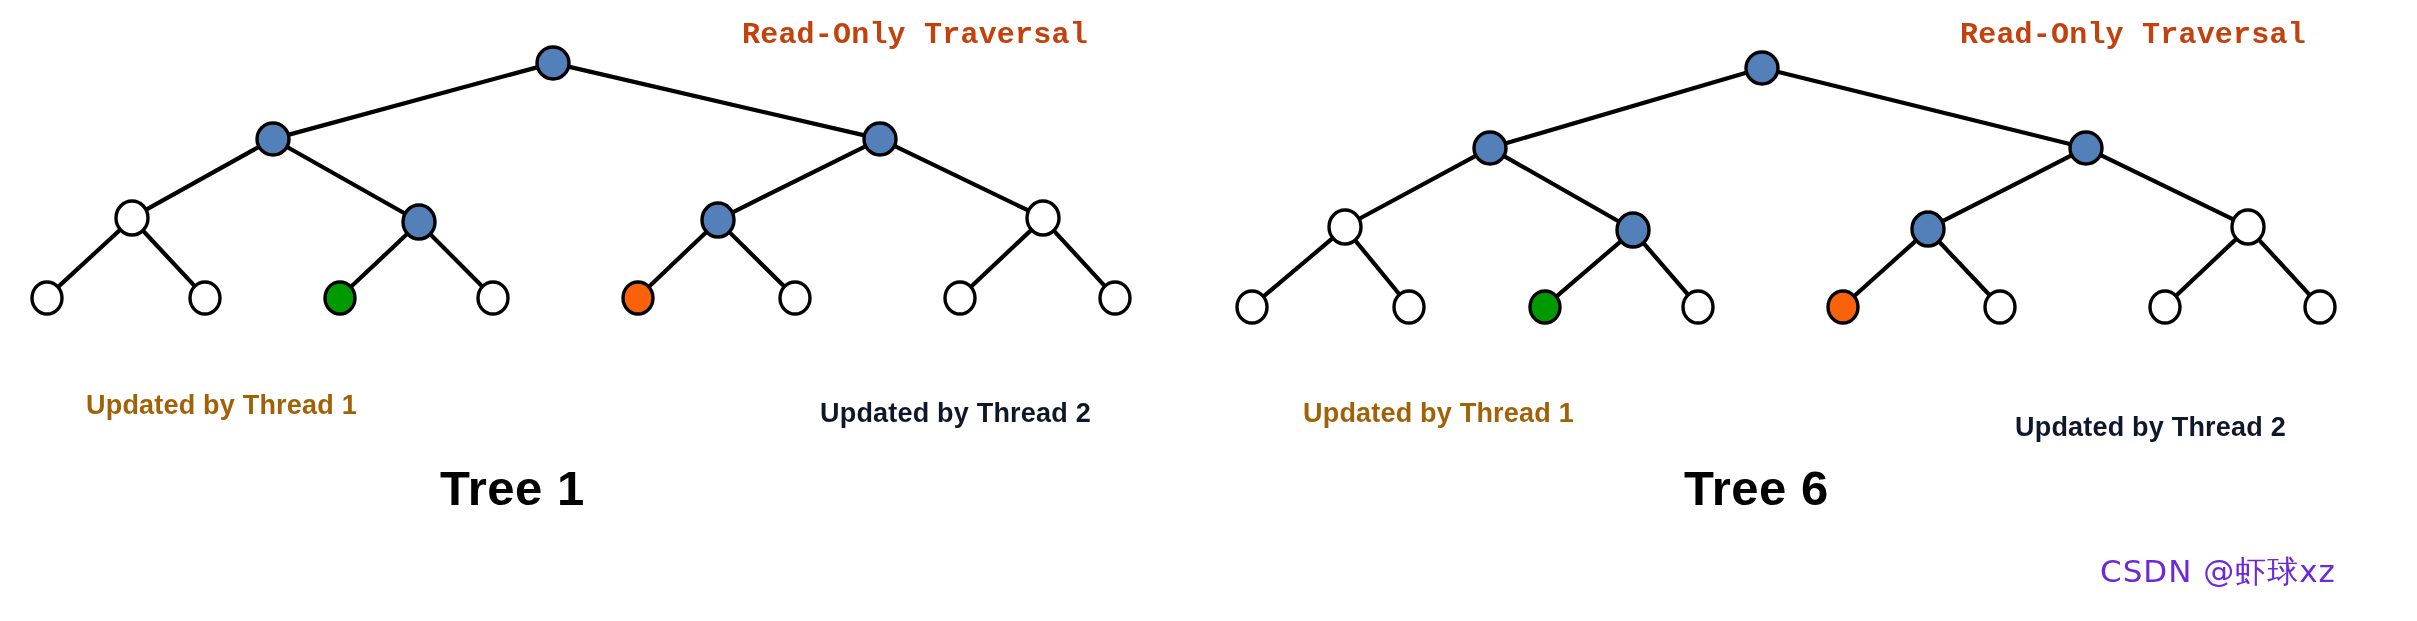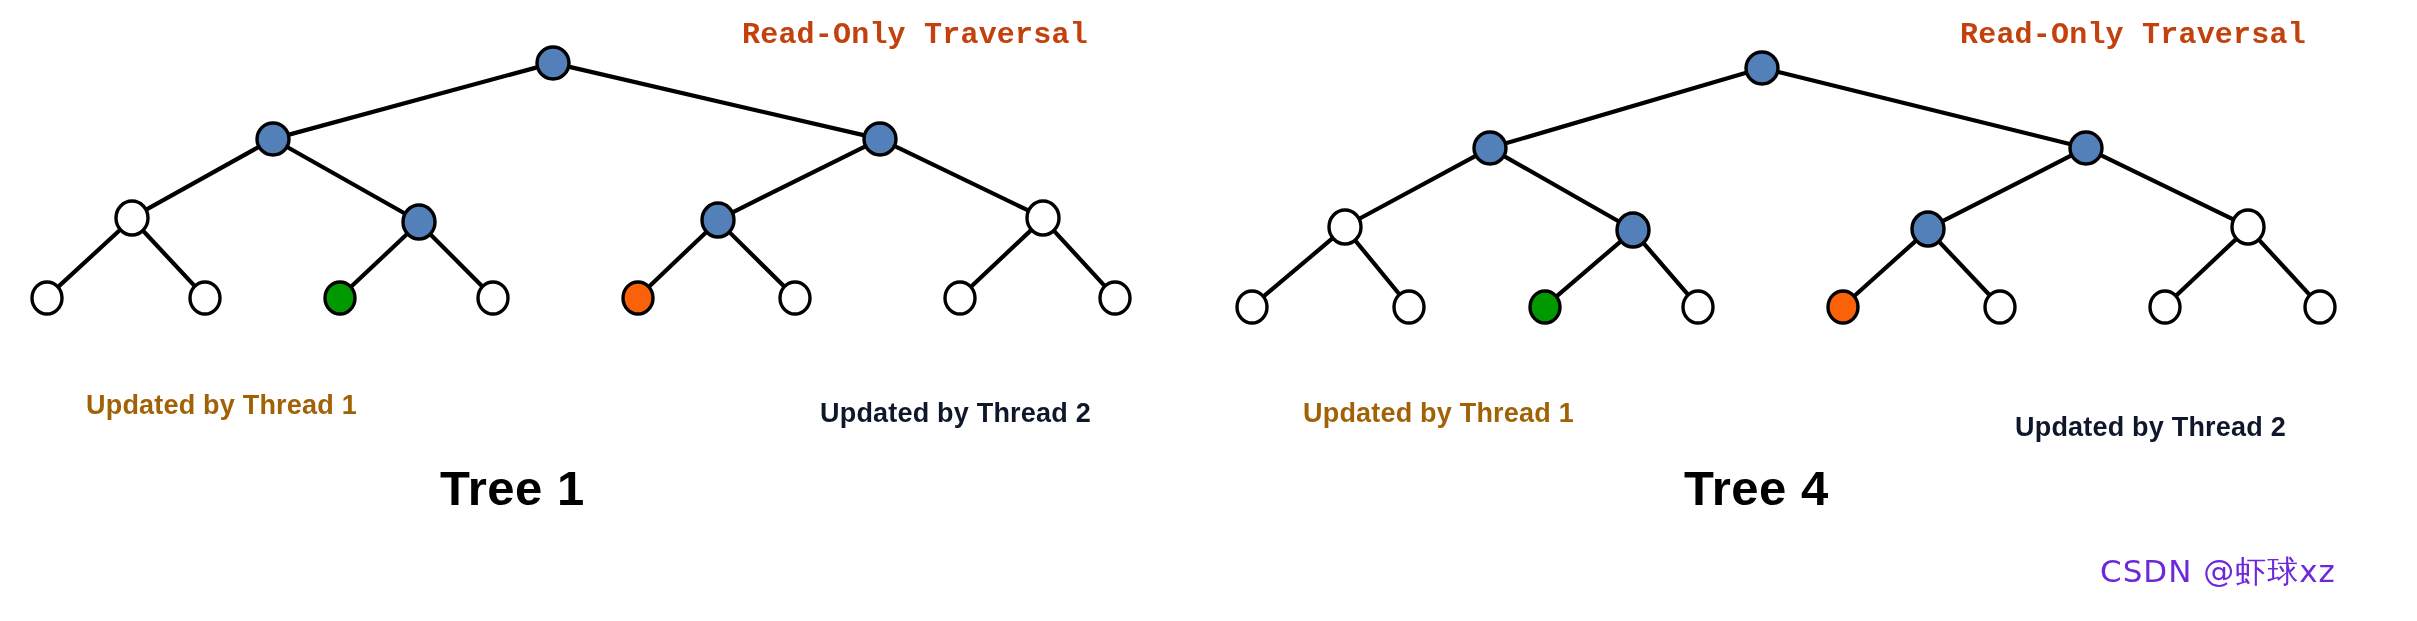--- a/index.html
+++ b/index.html
@@ -180,17 +180,17 @@
         </g>
       </svg>
   </div>
 
   <span class="caption traversal-label" id="tree-2-traversal-label">Read-Only Traversal</span>
 
   <span class="caption thread1-label" id="tree-2-thread1-label">Updated by Thread 1</span>
 
   <span class="caption thread2-label" id="tree-2-thread2-label">Updated by Thread 2</span>
 
-  <span class="caption tree-title" id="tree-2-title">Tree 4</span>
+  <span class="caption tree-title" id="tree-2-title">Tree 6</span>
 
   <span class="watermark">CSDN @虾球xz</span>
 
 </div>
 
 </body></html>

